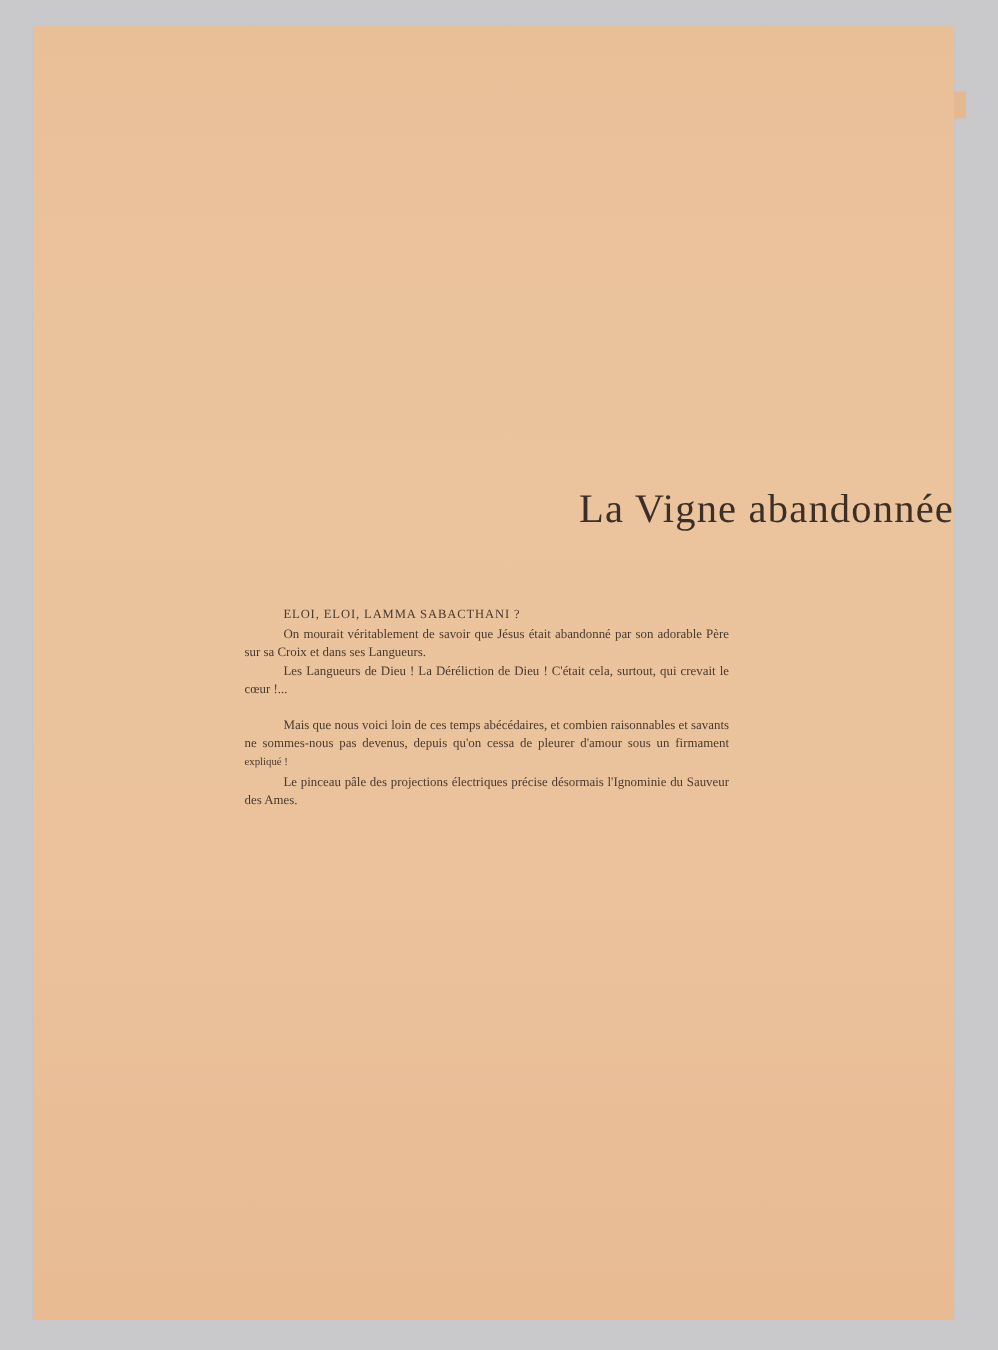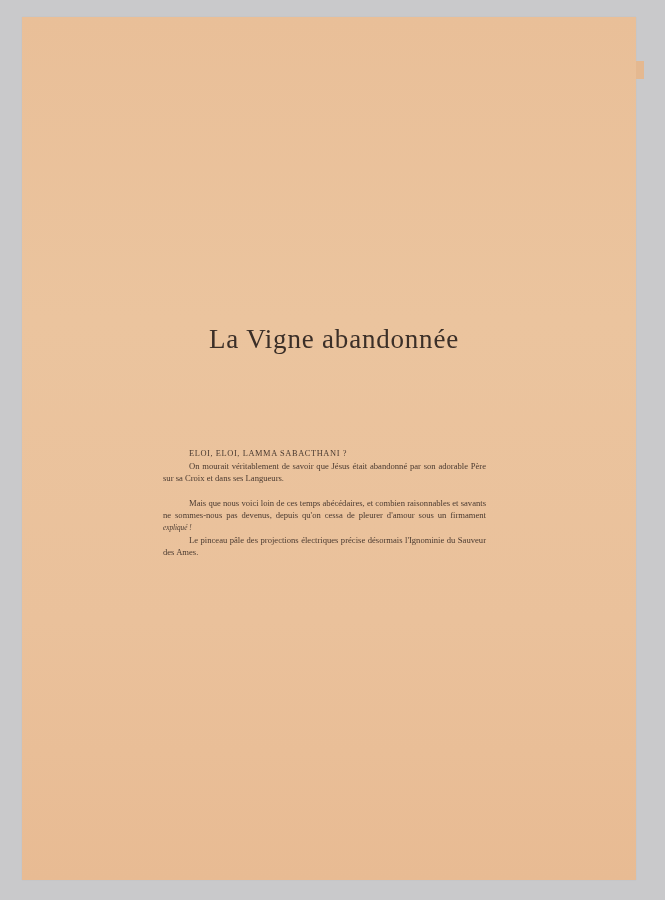--- a/index.html
+++ b/index.html
@@ -31,21 +31,21 @@
       top: 44px;
       width: 8px;
       height: 18px;
       background: #e4b890;
     }
     .title {
       position: absolute;
       left: 0;
       right: 0;
       top: 307px;
-      text-align: center;
+      text-align: right;
       font-family: "Liberation Serif", "DejaVu Serif", serif;
       font-size: 27px;
       letter-spacing: 0.8px;
       color: #3b2f28;
       margin: 0;
       font-weight: normal;
       padding-left: 10px;
     }
     .body-text {
       position: absolute;
@@ -58,40 +58,39 @@
       color: #4a3a30;
       text-align: justify;
     }
     .body-text p {
       margin: 0;
       text-indent: 26px;
     }
     .body-text p.heading {
       letter-spacing: 0.6px;
       font-size: 8.4px;
-      margin-top: 44px;
     }
     .body-text .spacer {
       height: 12px;
     }
     .italic {
-      font-style: italic;
       font-size: 7.2px;
     }
   </style>
 </head>
 <body>
 
 <div class="stage">
   <div class="sheet">
     <div class="tab-notch"></div>
 
     <h1 class="title">La Vigne abandonnée</h1>
 
     <div class="body-text" style="left:141px; top:387px;">
       <p class="heading">ELOI, ELOI, LAMMA SABACTHANI ?</p>
       <p>On mourait véritablement de savoir que Jésus était abandonné par son adorable Père sur sa Croix et dans ses Langueurs.</p>
+      <p>Les Langueurs de Dieu ! La Déréliction de Dieu ! C'était cela, surtout, qui crevait le cœur !...</p>
       <div class="spacer"></div>
       <p><span>Mais que nous voici loin de ces temps abécédaires, et combien raisonnables et savants ne sommes-nous pas devenus, depuis qu'on cessa de pleurer d'amour sous un firmament </span><span class="italic">expliqué !</span></p>
       <p>Le pinceau pâle des projections électriques précise désormais l'Ignominie du Sauveur des Ames.</p>
     </div>
   </div>
 </div>
 
 </body></html>

